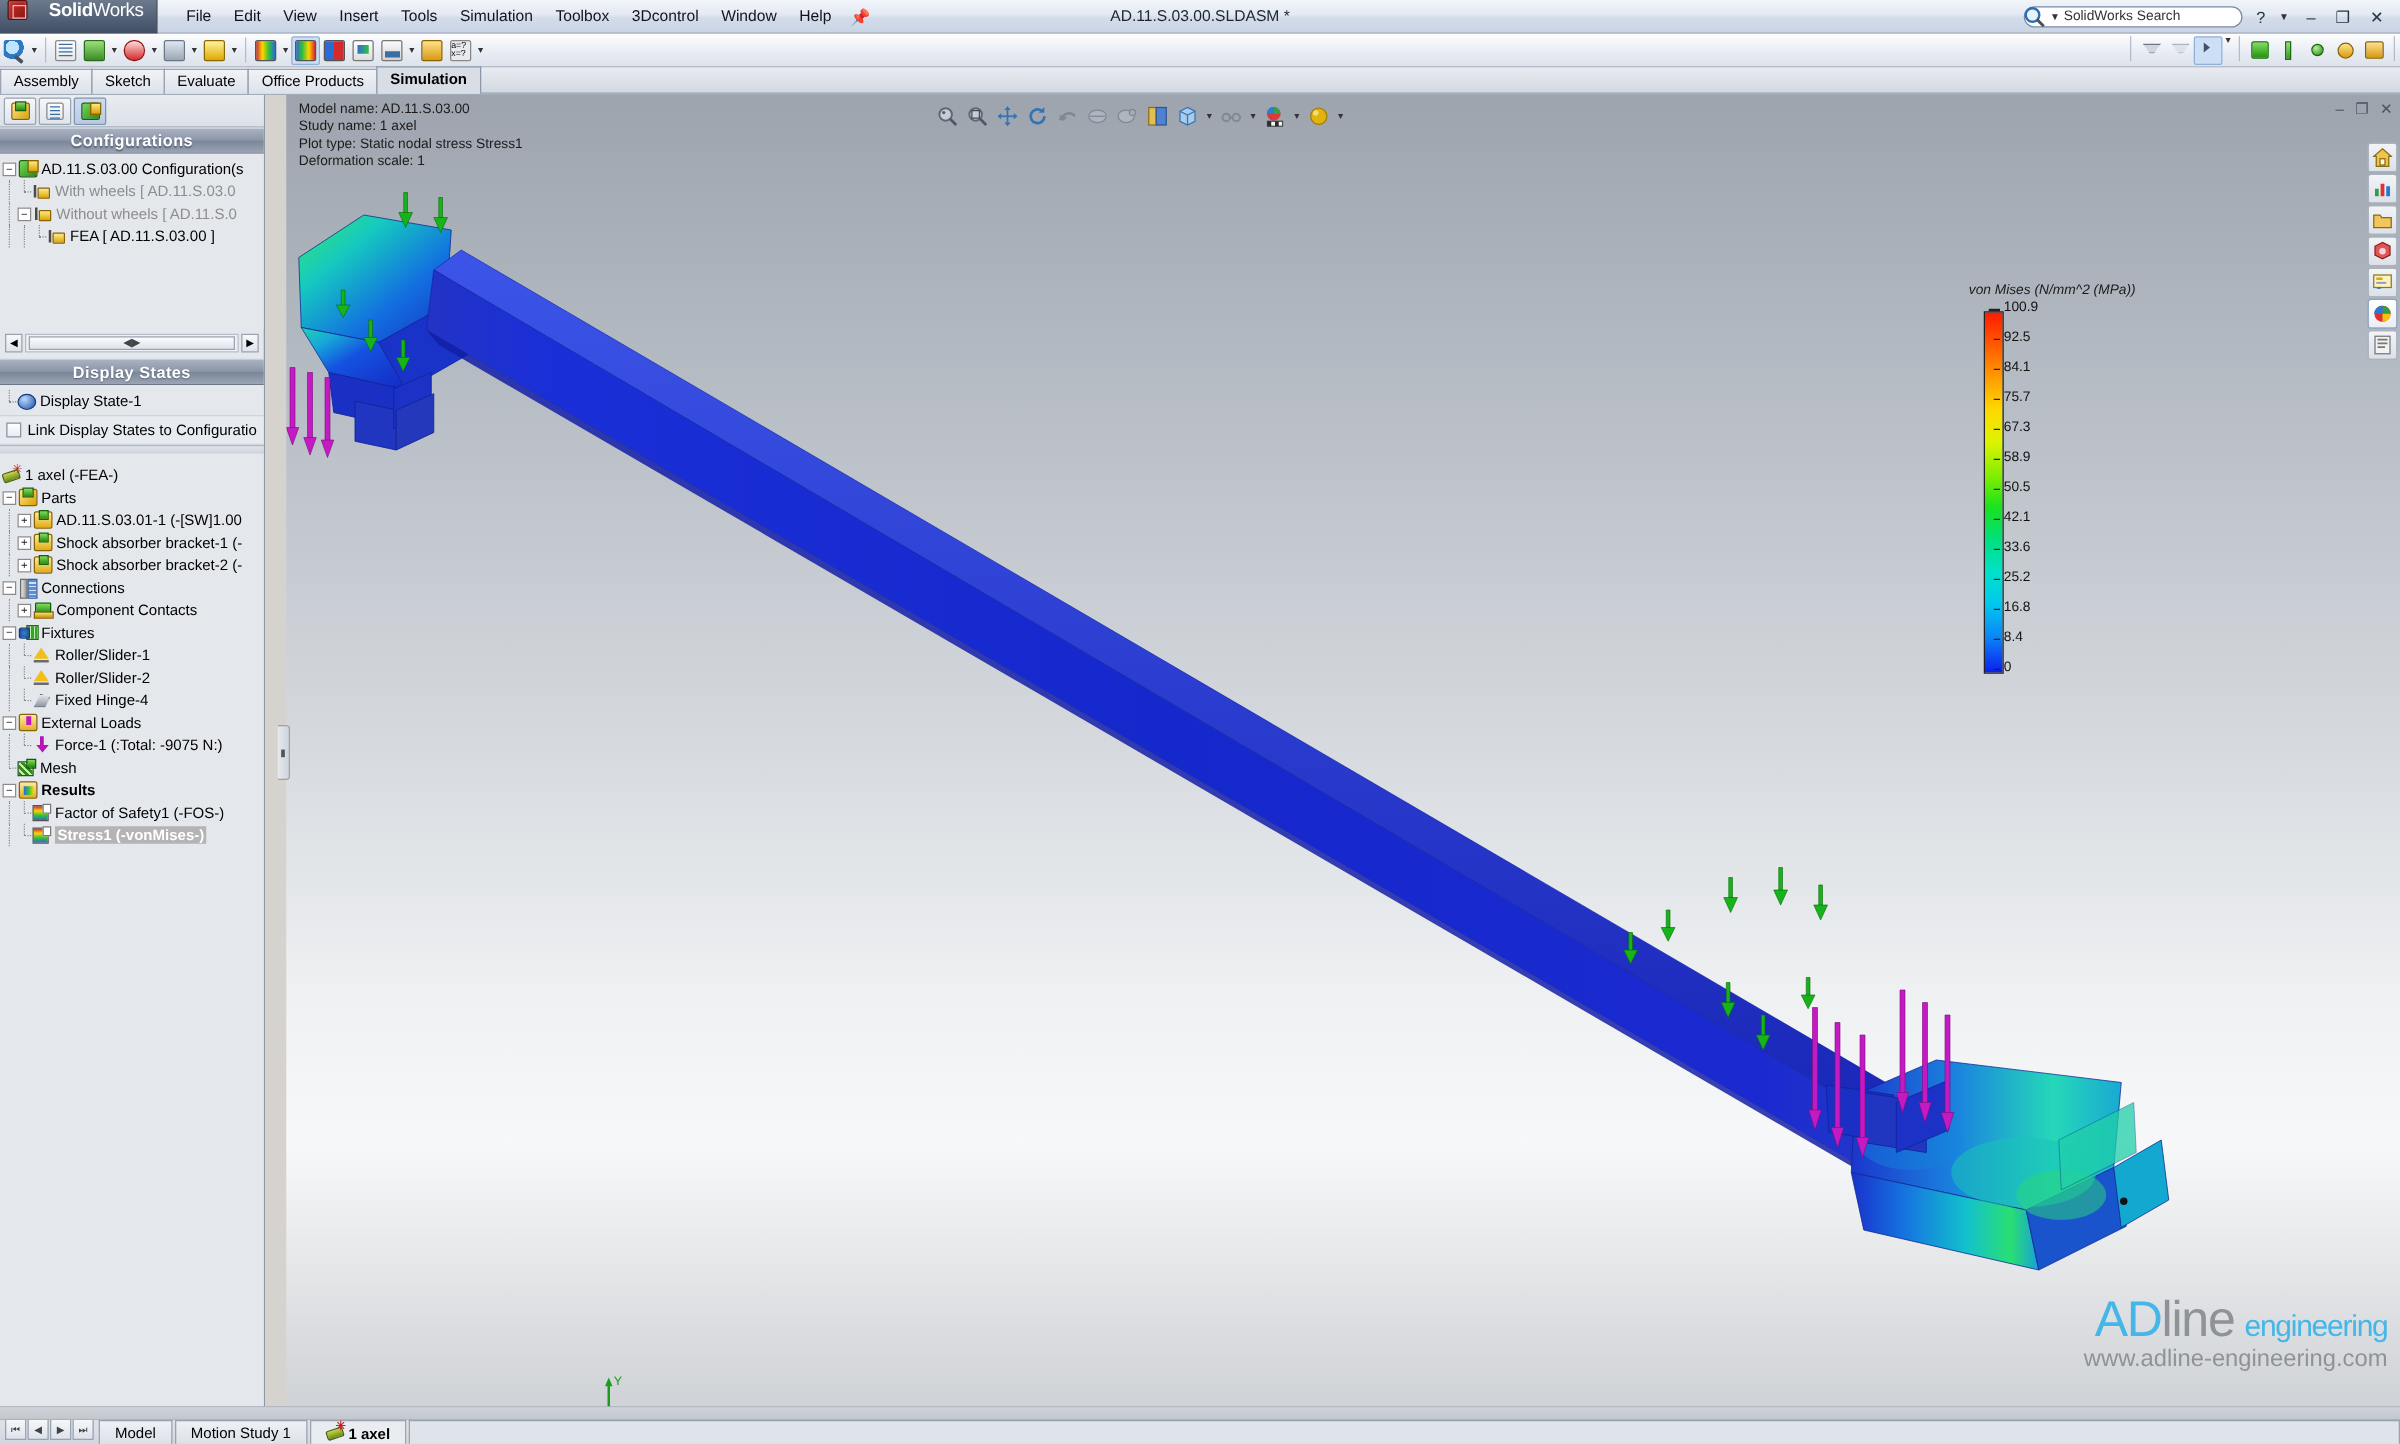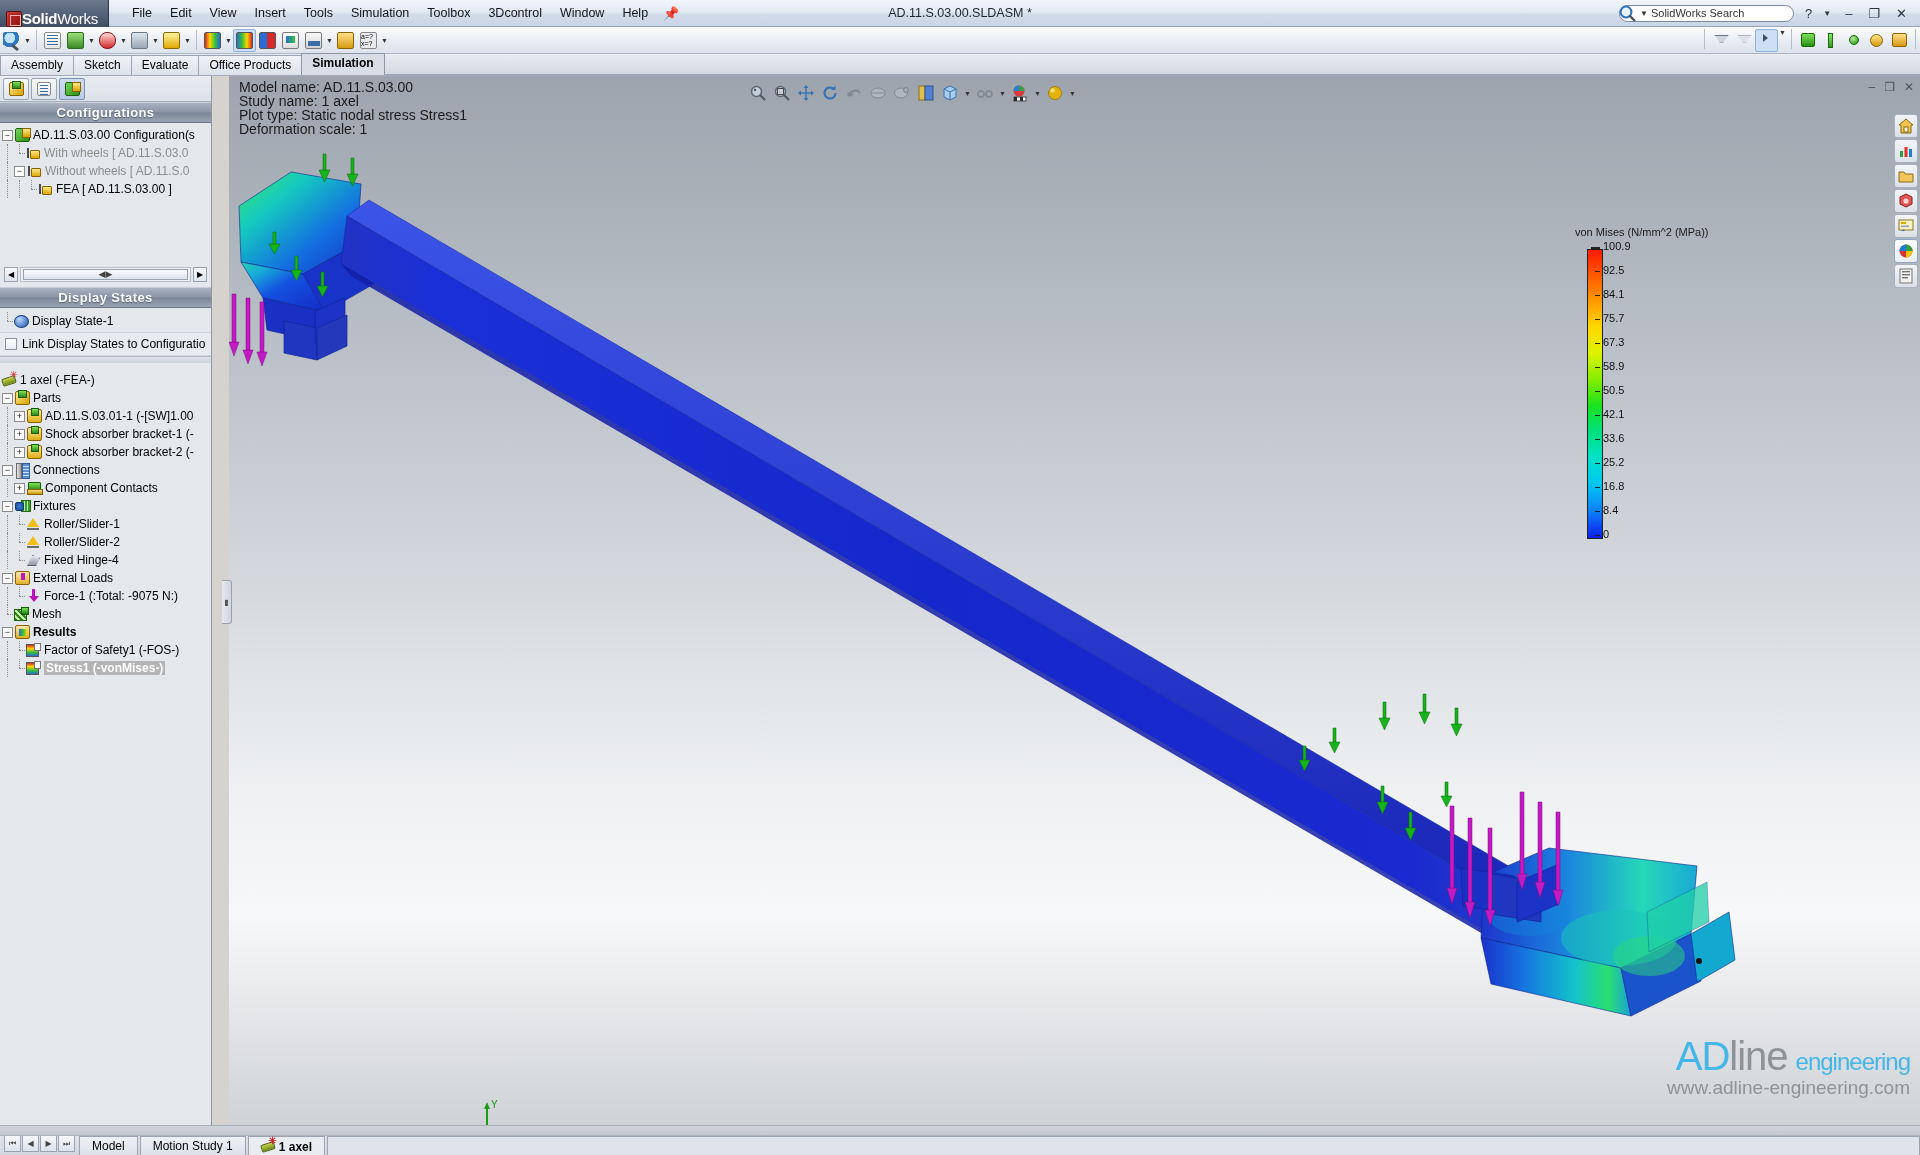--- a/index.html
+++ b/index.html
@@ -12,21 +12,21 @@
   }
 
   
   #titlebar {
     position:absolute; left:0; top:0; width:1920px; height:27px;
     background: linear-gradient(to bottom,#f2f5fa 0%, #e3e9f3 45%, #d3dcea 55%, #c9d4e6 100%);
     border-bottom:1px solid #9aa7bb;
     display:flex; align-items:center;
   }
   #sw-logo {
-    display:flex; align-items:flex-end; gap:0;
+    display:flex; align-items:flex-start; gap:17px;
     padding:0 10px 0 6px; height:27px;
     background: linear-gradient(to bottom,#6d7a8d 0%, #55637a 50%, #3f4c62 100%);
     border-right:1px solid #2c3645;
   }
   .sw-cube {
     width:16px;height:16px;border-radius:2px;
     background:linear-gradient(135deg,#c9302c,#8c1512);
     border:1px solid #5c0d0b;
     position:relative;
     box-shadow: inset 0 0 2px #fff6;
@@ -256,38 +256,38 @@
   #view-toolbar {
     position:absolute; left:518px; top:4px; height:26px;
     display:flex; align-items:center; gap:2px;
     z-index:5;
   }
   .vbtn { width:22px;height:22px; display:flex;align-items:center;justify-content:center; opacity:.92;}
   .vbtn.dim { opacity:.45; }
   #win-ctrl { position:absolute; right:6px; top:4px; display:flex; gap:9px; font-size:12px; color:#4a5260;}
 
   #plot-info {
-    position:absolute; left:10px; top:4px; font-size:14px; color:#1b1b1b; line-height:14px;
+    position:absolute; left:10px; top:4px; font-size:11px; color:#1b1b1b; line-height:14px;
   }
 
   
   #right-tb {
     position:absolute; right:2px; top:38px; width:24px;
     display:flex; flex-direction:column; gap:1px; z-index:5;
   }
   .rtb {
     width:24px;height:24px; border:1px solid #aab2bd; border-radius:3px;
     background:linear-gradient(#f2f4f7,#dce1e9);
     display:flex;align-items:center;justify-content:center;
   }
   .rtb.sel { background:linear-gradient(#ffffff,#eaeef4); border-color:#8da4c4;}
 
   
   #legend { position:absolute; right:195px; top:150px; width:150px; z-index:4;}
-  #legend-title { font-size:11px; color:#1b1b1b; margin-bottom:10px; white-space:nowrap;}
+  #legend-title { font-size:11px; color:#1b1b1b; margin-bottom:10px; white-space:nowrap;font-style:italic;}
   #legend-body { display:flex;align-items:center; }
   #legend-bar {
     width:16px; height:290px; margin-left:12px;
     background: linear-gradient(to bottom,
       #ff1b00 0%, #ff5a00 9%, #ff9b00 18%, #ffd900 27%,
       #dcf400 36%, #86ee00 45%, #1ae21d 54%, #00e07d 63%,
       #00e2c8 72%, #00c8f0 81%, #0d86f5 90%, #0b1ef0 100%);
     border:1px solid #222;
   }
   #legend-ticks { position:relative; width:110px; height:292px; }

